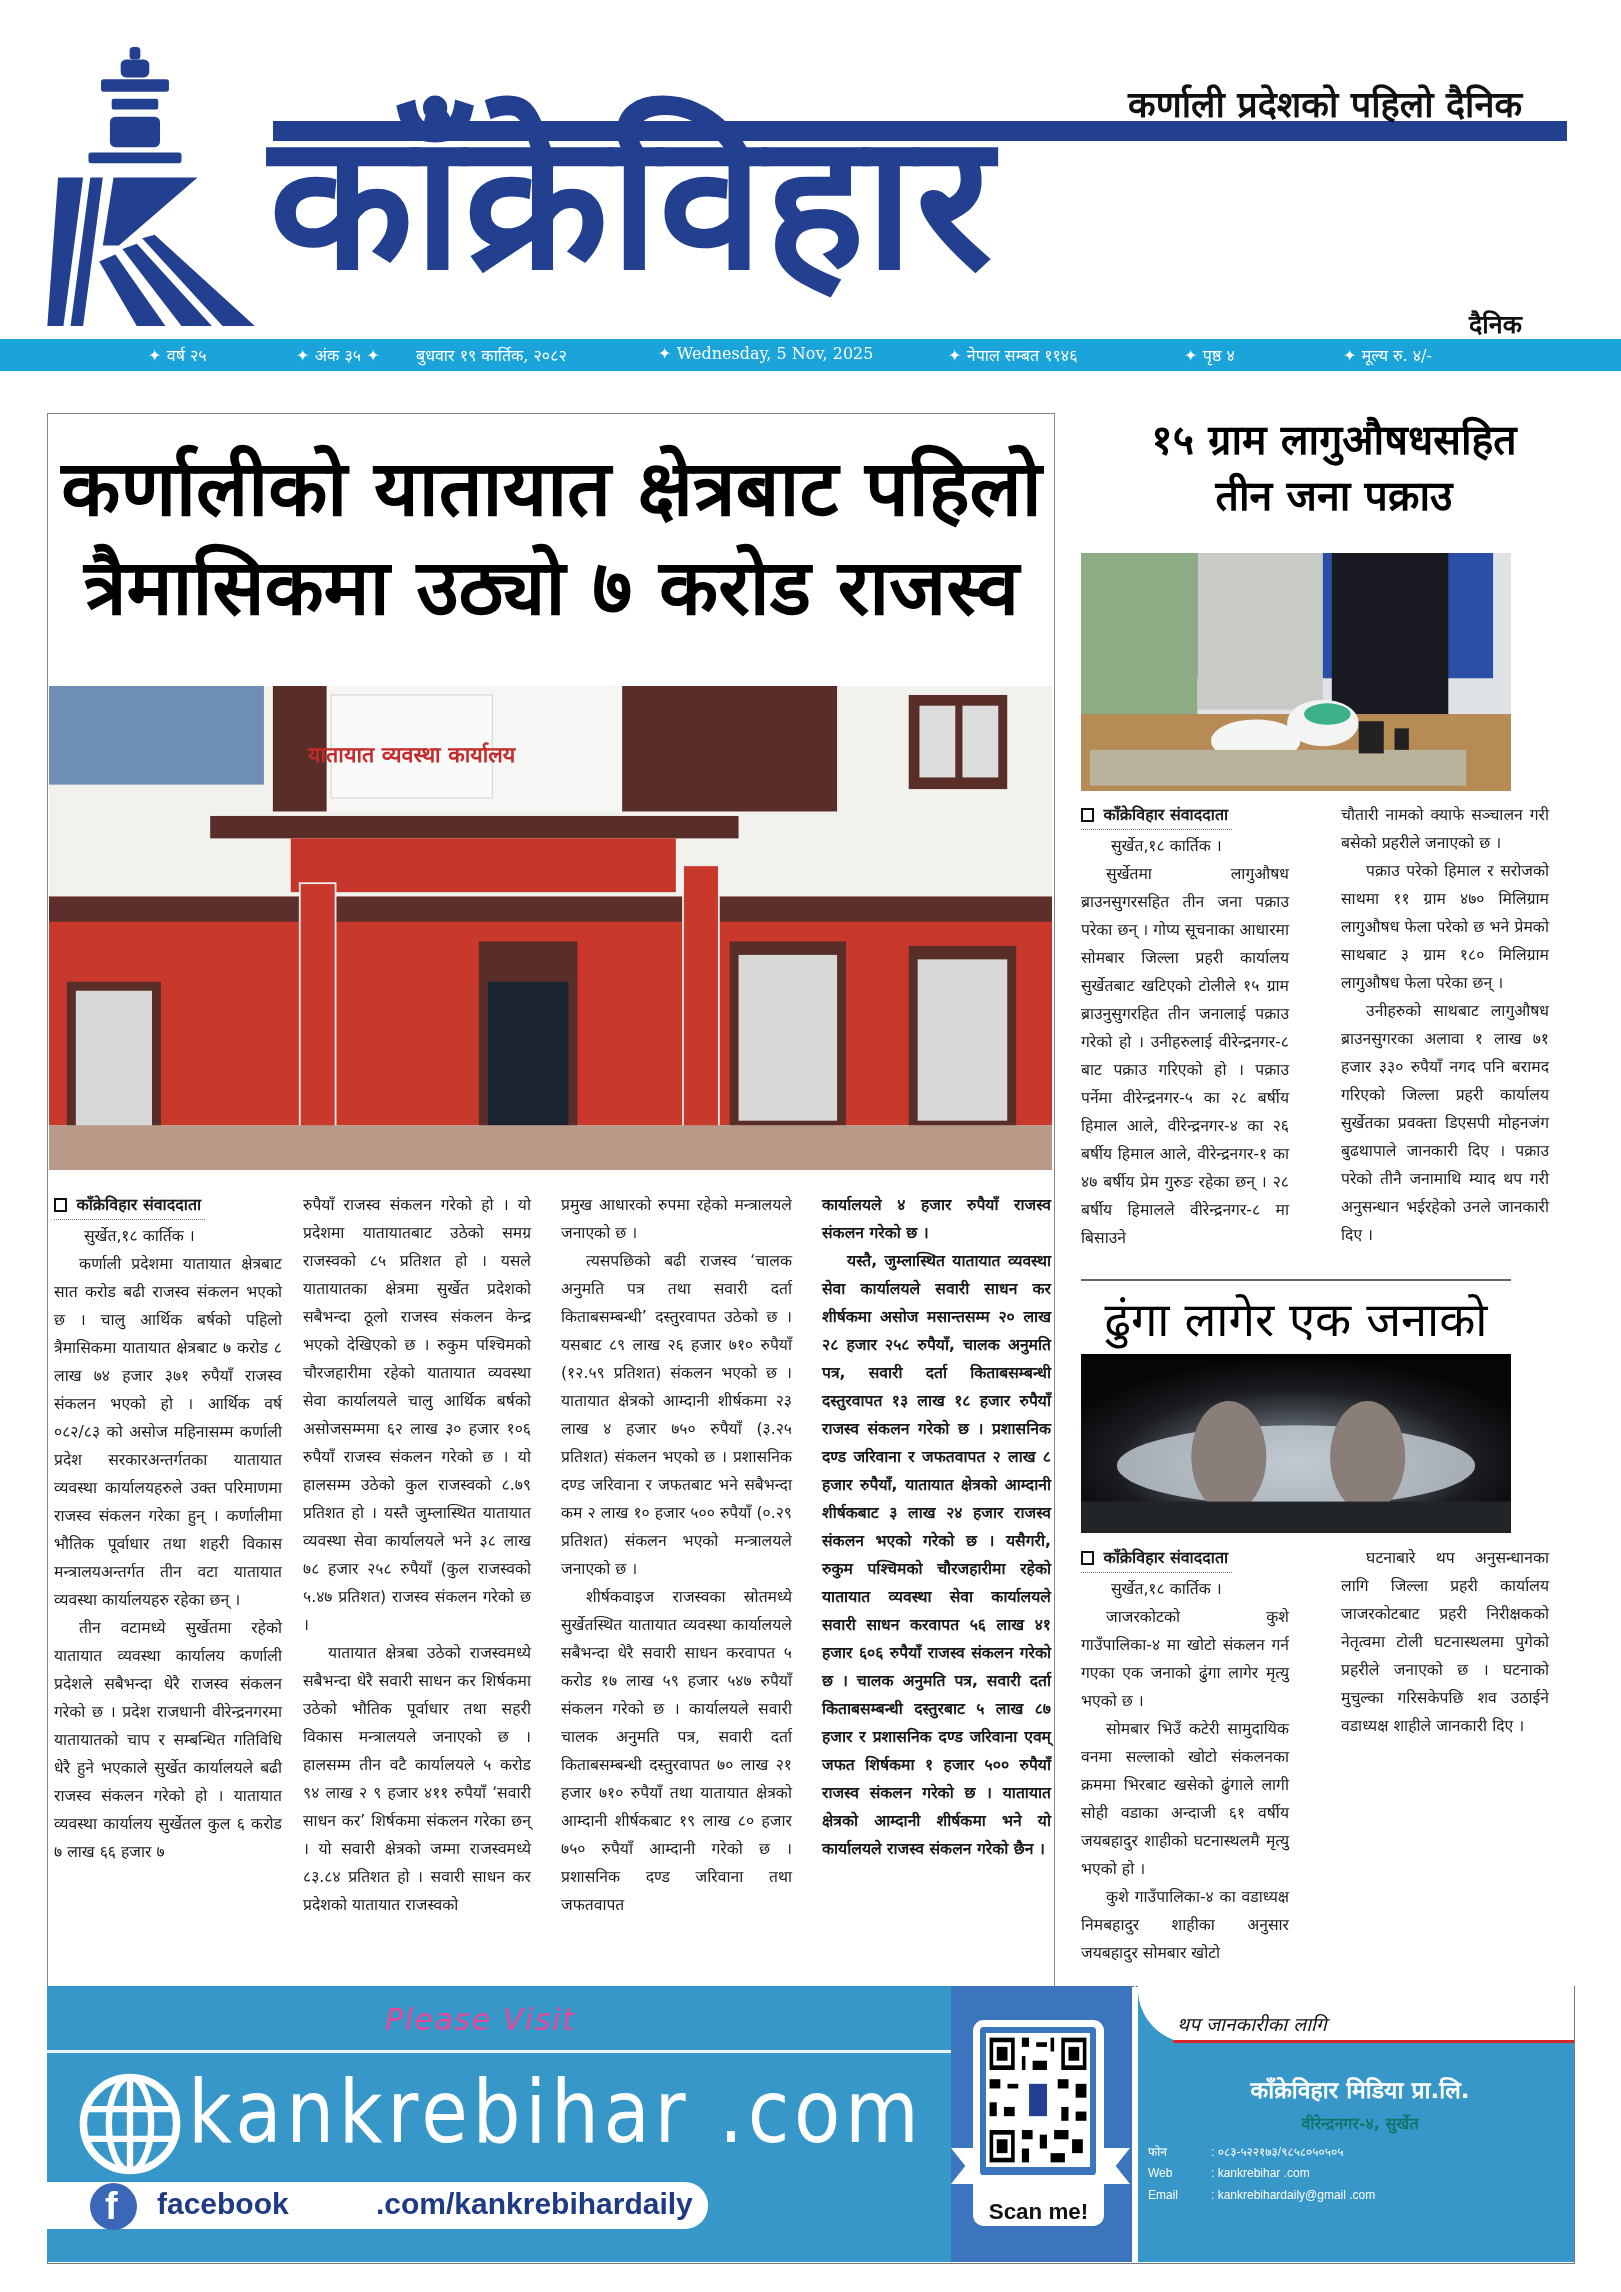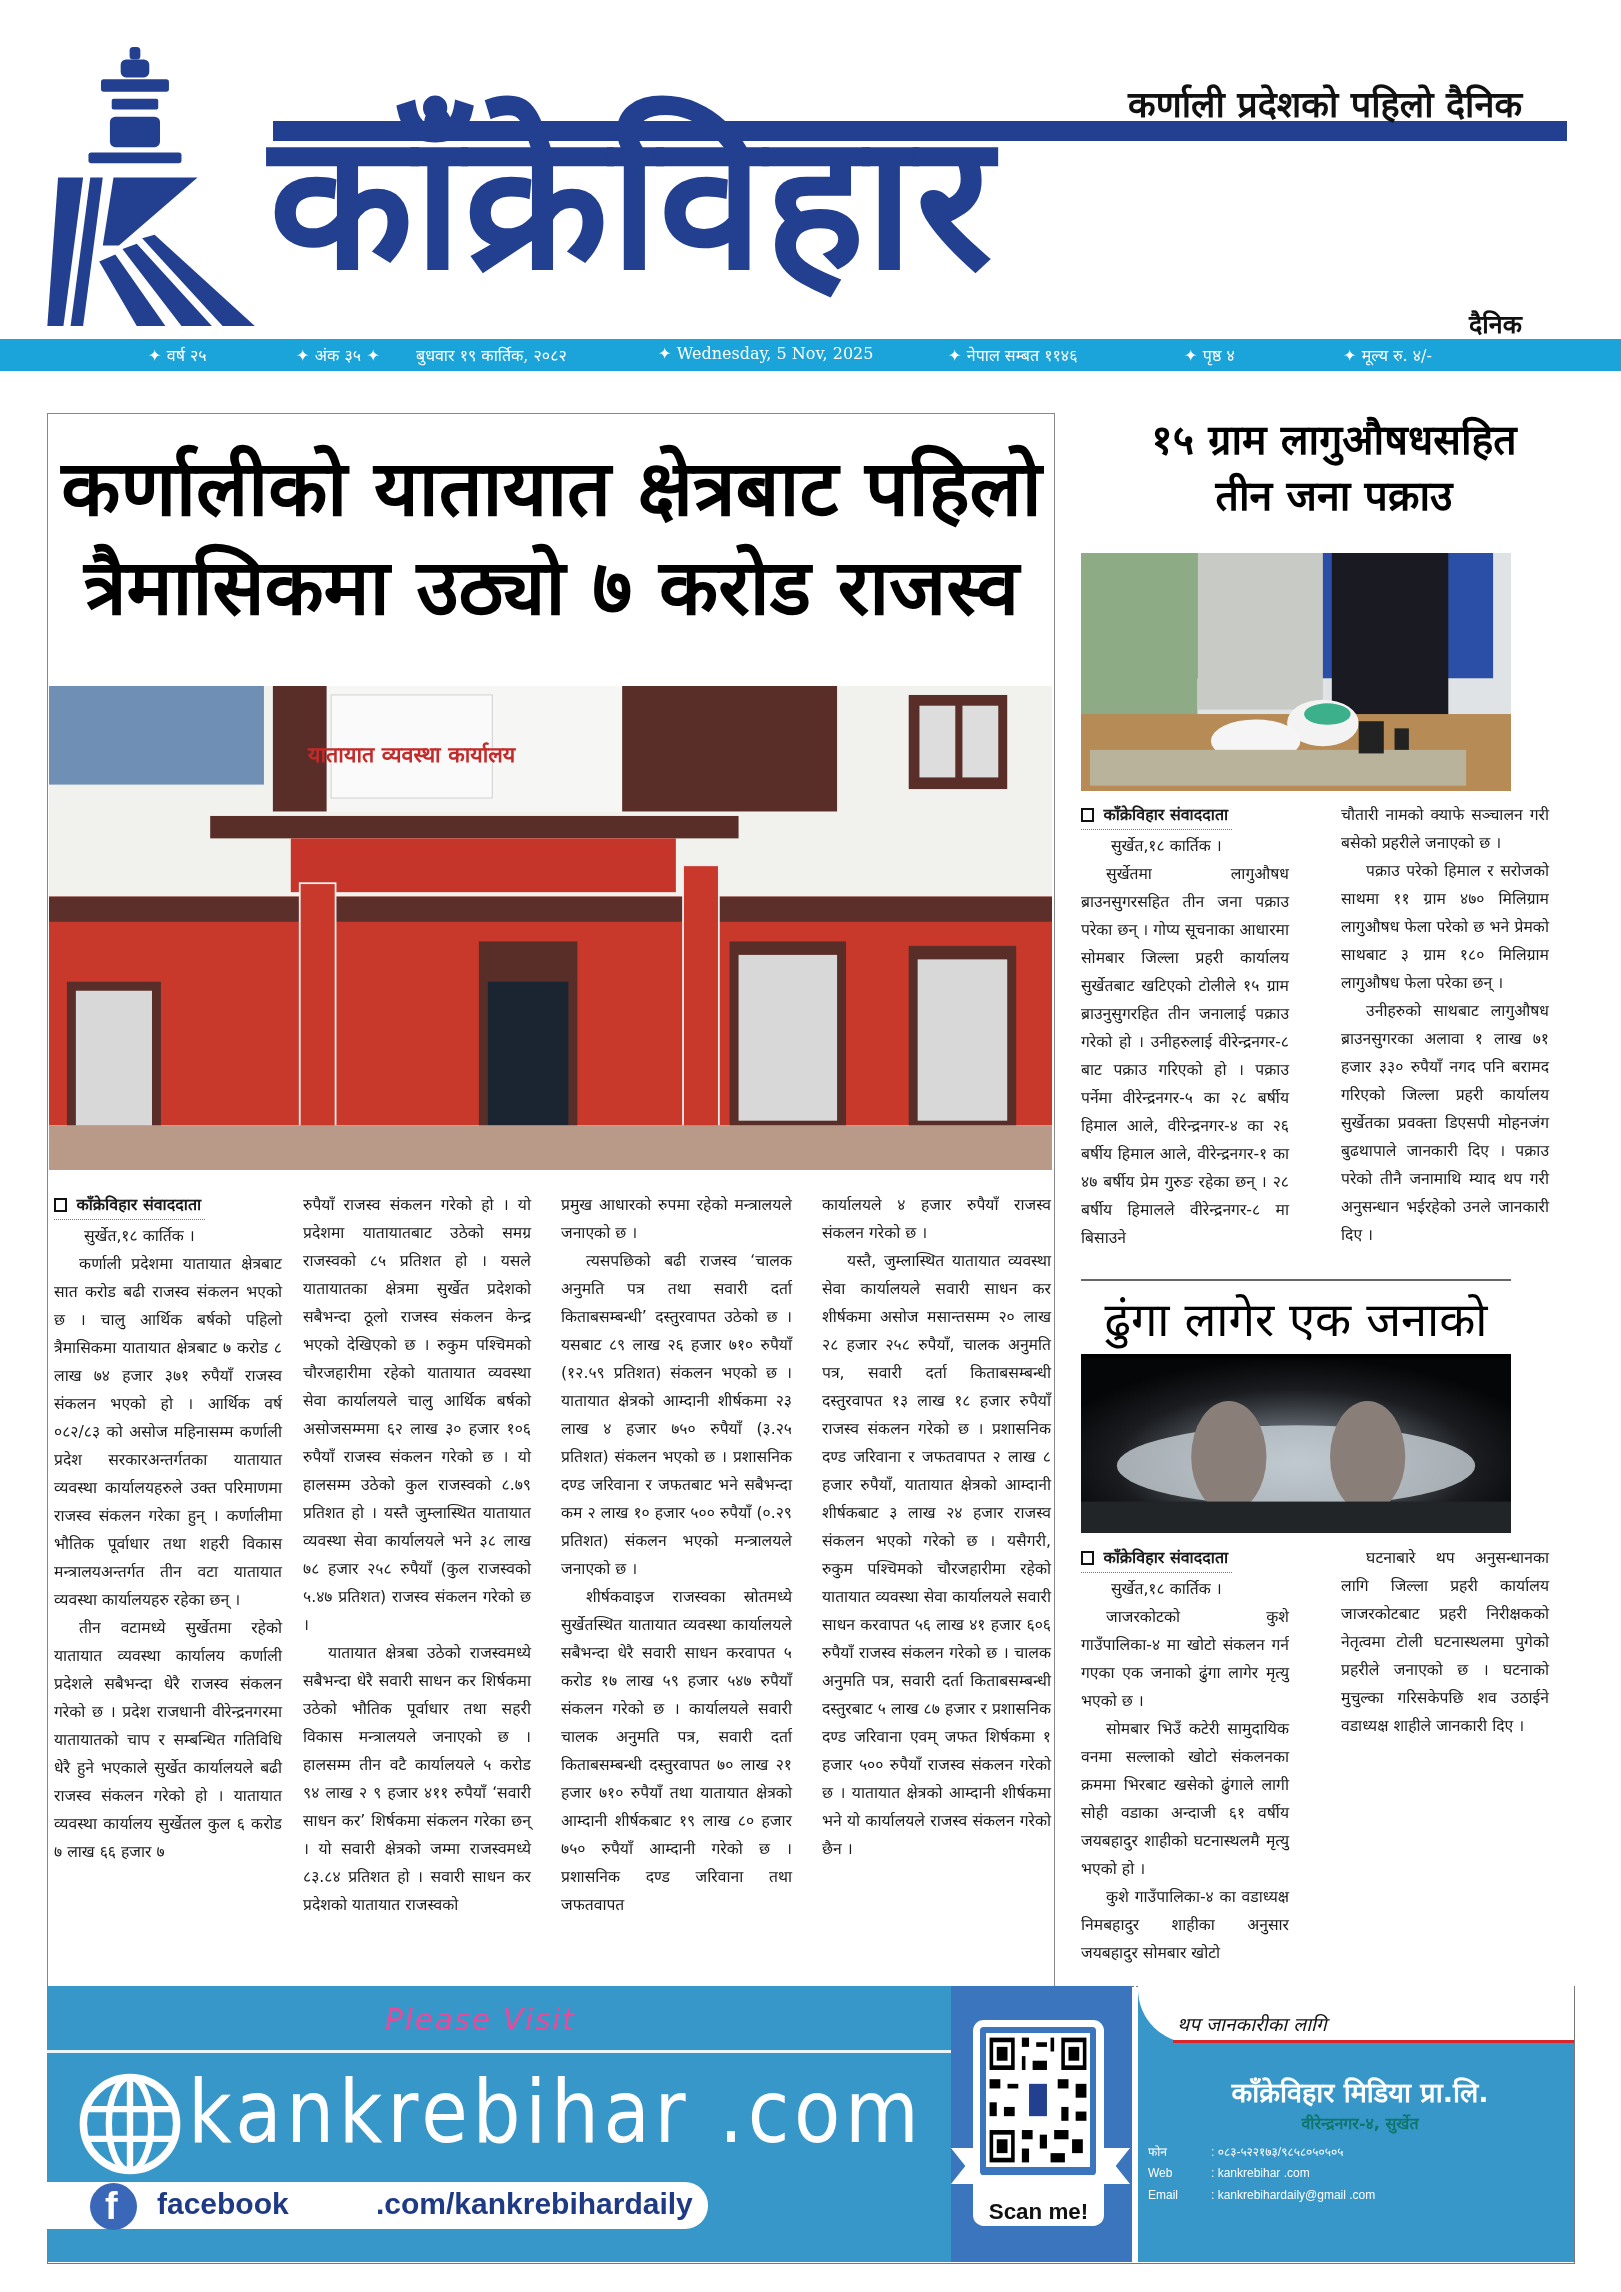--- a/index.html
+++ b/index.html
@@ -64,21 +64,21 @@
   .qr-code { position: absolute; left: 986px; top: 2033px; width: 104px; height: 134px; background: #fff; }
   .ribbon { position: absolute; left: 951px; top: 2148px; width: 179px; height: 36px; background: #fff;
     clip-path: polygon(0 0, 100% 0, 92% 50%, 100% 100%, 0 100%, 8% 50%); }
   .scan-me { position: absolute; left: 973px; top: 2199px; width: 131px; text-align: center; font-weight: bold; font-size: 22.4px; color: #111; font-family: "Liberation Sans", sans-serif; }
 
   .ad-right { position: absolute; left: 1138px; top: 1986px; width: 436px; height: 276px; background: #3897c9; }
   .ad-right-top { position: absolute; left: 1138px; top: 1986px; width: 436px; height: 57px; background: #fff; border-bottom-left-radius: 54px; }
   .ad-divider { position: absolute; left: 1134px; top: 1986px; width: 1.8px; height: 276px; background: #fff; }
   .more-info { position: absolute; left: 1177px; top: 2011px; font-size: 19px; color: #111; font-style: italic; }
   .red-line { position: absolute; left: 1173px; top: 2040px; width: 401px; height: 2.7px; background: #d8262c; }
-  .company { position: absolute; left: 1145px; top: 2073px; width: 430px; text-align: center; color: #fff; font-weight: bold; font-size: 27px; }
+  .company { position: absolute; left: 1145px; top: 2073px; width: 430px; text-align: center; color: #fff; font-weight: bold; font-size: 23px; }
   .address { position: absolute; left: 1145px; top: 2112px; width: 430px; text-align: center; color: #0f766e; font-weight: bold; font-size: 16px; }
   .contact { position: absolute; left: 1148px; color: #fff; font-size: 12px; font-family: "Liberation Sans", sans-serif; display: flex; }
   .contact .k { width: 63px; }
 </style>
 </head>
 <body>
 
 <header class="masthead">
   <svg class="logo-mark" viewBox="0 0 290 312">
 
@@ -157,21 +157,21 @@
   </div>
   <div class="col" style="left:303px; top:1191px; width:228px;">
     <p class="noindent">रुपैयाँ राजस्व संकलन गरेको हो । यो प्रदेशमा यातायातबाट उठेको समग्र राजस्वको ८५ प्रतिशत हो । यसले यातायातका क्षेत्रमा सुर्खेत प्रदेशको सबैभन्दा ठूलो राजस्व संकलन केन्द्र भएको देखिएको छ । रुकुम पश्चिमको चौरजहारीमा रहेको यातायात व्यवस्था सेवा कार्यालयले चालु आर्थिक बर्षको असोजसम्ममा ६२ लाख ३० हजार १०६ रुपैयाँ राजस्व संकलन गरेको छ । यो हालसम्म उठेको कुल राजस्वको ८.७९ प्रतिशत हो । यस्तै जुम्लास्थित यातायात व्यवस्था सेवा कार्यालयले भने ३८ लाख ७८ हजार २५८ रुपैयाँ (कुल राजस्वको ५.४७ प्रतिशत) राजस्व संकलन गरेको छ ।</p>
     <p>यातायात क्षेत्रबा उठेको राजस्वमध्ये सबैभन्दा धेरै सवारी साधन कर शिर्षकमा उठेको भौतिक पूर्वाधार तथा सहरी विकास मन्त्रालयले जनाएको छ । हालसम्म तीन वटै कार्यालयले ५ करोड ९४ लाख २ ९ हजार ४११ रुपैयाँ ‘सवारी साधन कर’ शिर्षकमा संकलन गरेका छन् । यो सवारी क्षेत्रको जम्मा राजस्वमध्ये ८३.८४ प्रतिशत हो । सवारी साधन कर प्रदेशको यातायात राजस्वको</p>
   </div>
   <div class="col" style="left:561px; top:1191px; width:231px;">
     <p class="noindent">प्रमुख आधारको रुपमा रहेको मन्त्रालयले जनाएको छ ।</p>
     <p>त्यसपछिको बढी राजस्व ‘चालक अनुमति पत्र तथा सवारी दर्ता किताबसम्बन्धी’ दस्तुरवापत उठेको छ । यसबाट ८९ लाख २६ हजार ७१० रुपैयाँ (१२.५९ प्रतिशत) संकलन भएको छ । यातायात क्षेत्रको आम्दानी शीर्षकमा २३ लाख ४ हजार ७५० रुपैयाँ (३.२५ प्रतिशत) संकलन भएको छ । प्रशासनिक दण्ड जरिवाना र जफतबाट भने सबैभन्दा कम २ लाख १० हजार ५०० रुपैयाँ (०.२९ प्रतिशत) संकलन भएको मन्त्रालयले जनाएको छ ।</p>
     <p>शीर्षकवाइज राजस्वका स्रोतमध्ये सुर्खेतस्थित यातायात व्यवस्था कार्यालयले सबैभन्दा धेरै सवारी साधन करवापत ५ करोड १७ लाख ५९ हजार ५४७ रुपैयाँ संकलन गरेको छ । कार्यालयले सवारी चालक अनुमति पत्र, सवारी दर्ता किताबसम्बन्धी दस्तुरवापत ७० लाख २१ हजार ७१० रुपैयाँ तथा यातायात क्षेत्रको आम्दानी शीर्षकबाट १९ लाख ८० हजार ७५० रुपैयाँ आम्दानी गरेको छ । प्रशासनिक दण्ड जरिवाना तथा जफतवापत</p>
   </div>
-  <div class="col" style="left:822px; top:1191px; width:229px;">
+  <div class="col" style="left:822px; top:1191px; width:229px;font-weight:bold;">
     <p class="noindent">कार्यालयले ४ हजार रुपैयाँ राजस्व संकलन गरेको छ ।</p>
     <p>यस्तै, जुम्लास्थित यातायात व्यवस्था सेवा कार्यालयले सवारी साधन कर शीर्षकमा असोज मसान्तसम्म २० लाख २८ हजार २५८ रुपैयाँ, चालक अनुमति पत्र, सवारी दर्ता किताबसम्बन्धी दस्तुरवापत १३ लाख १८ हजार रुपैयाँ राजस्व संकलन गरेको छ । प्रशासनिक दण्ड जरिवाना र जफतवापत २ लाख ८ हजार रुपैयाँ, यातायात क्षेत्रको आम्दानी शीर्षकबाट ३ लाख २४ हजार राजस्व संकलन भएको गरेको छ । यसैगरी, रुकुम पश्चिमको चौरजहारीमा रहेको यातायात व्यवस्था सेवा कार्यालयले सवारी साधन करवापत ५६ लाख ४१ हजार ६०६ रुपैयाँ राजस्व संकलन गरेको छ । चालक अनुमति पत्र, सवारी दर्ता किताबसम्बन्धी दस्तुरबाट ५ लाख ८७ हजार र प्रशासनिक दण्ड जरिवाना एवम् जफत शिर्षकमा १ हजार ५०० रुपैयाँ राजस्व संकलन गरेको छ । यातायात क्षेत्रको आम्दानी शीर्षकमा भने यो कार्यालयले राजस्व संकलन गरेको छैन ।</p>
   </div>
 </section>
 
 <section>
   <h2 class="side-headline" style="left:1079px; top:412px; width:510px; font-size:41px; line-height:56px;">
     <div>१५ ग्राम लागुऔषधसहित</div>
     <div>तीन जना पक्राउ</div>
   </h2>

